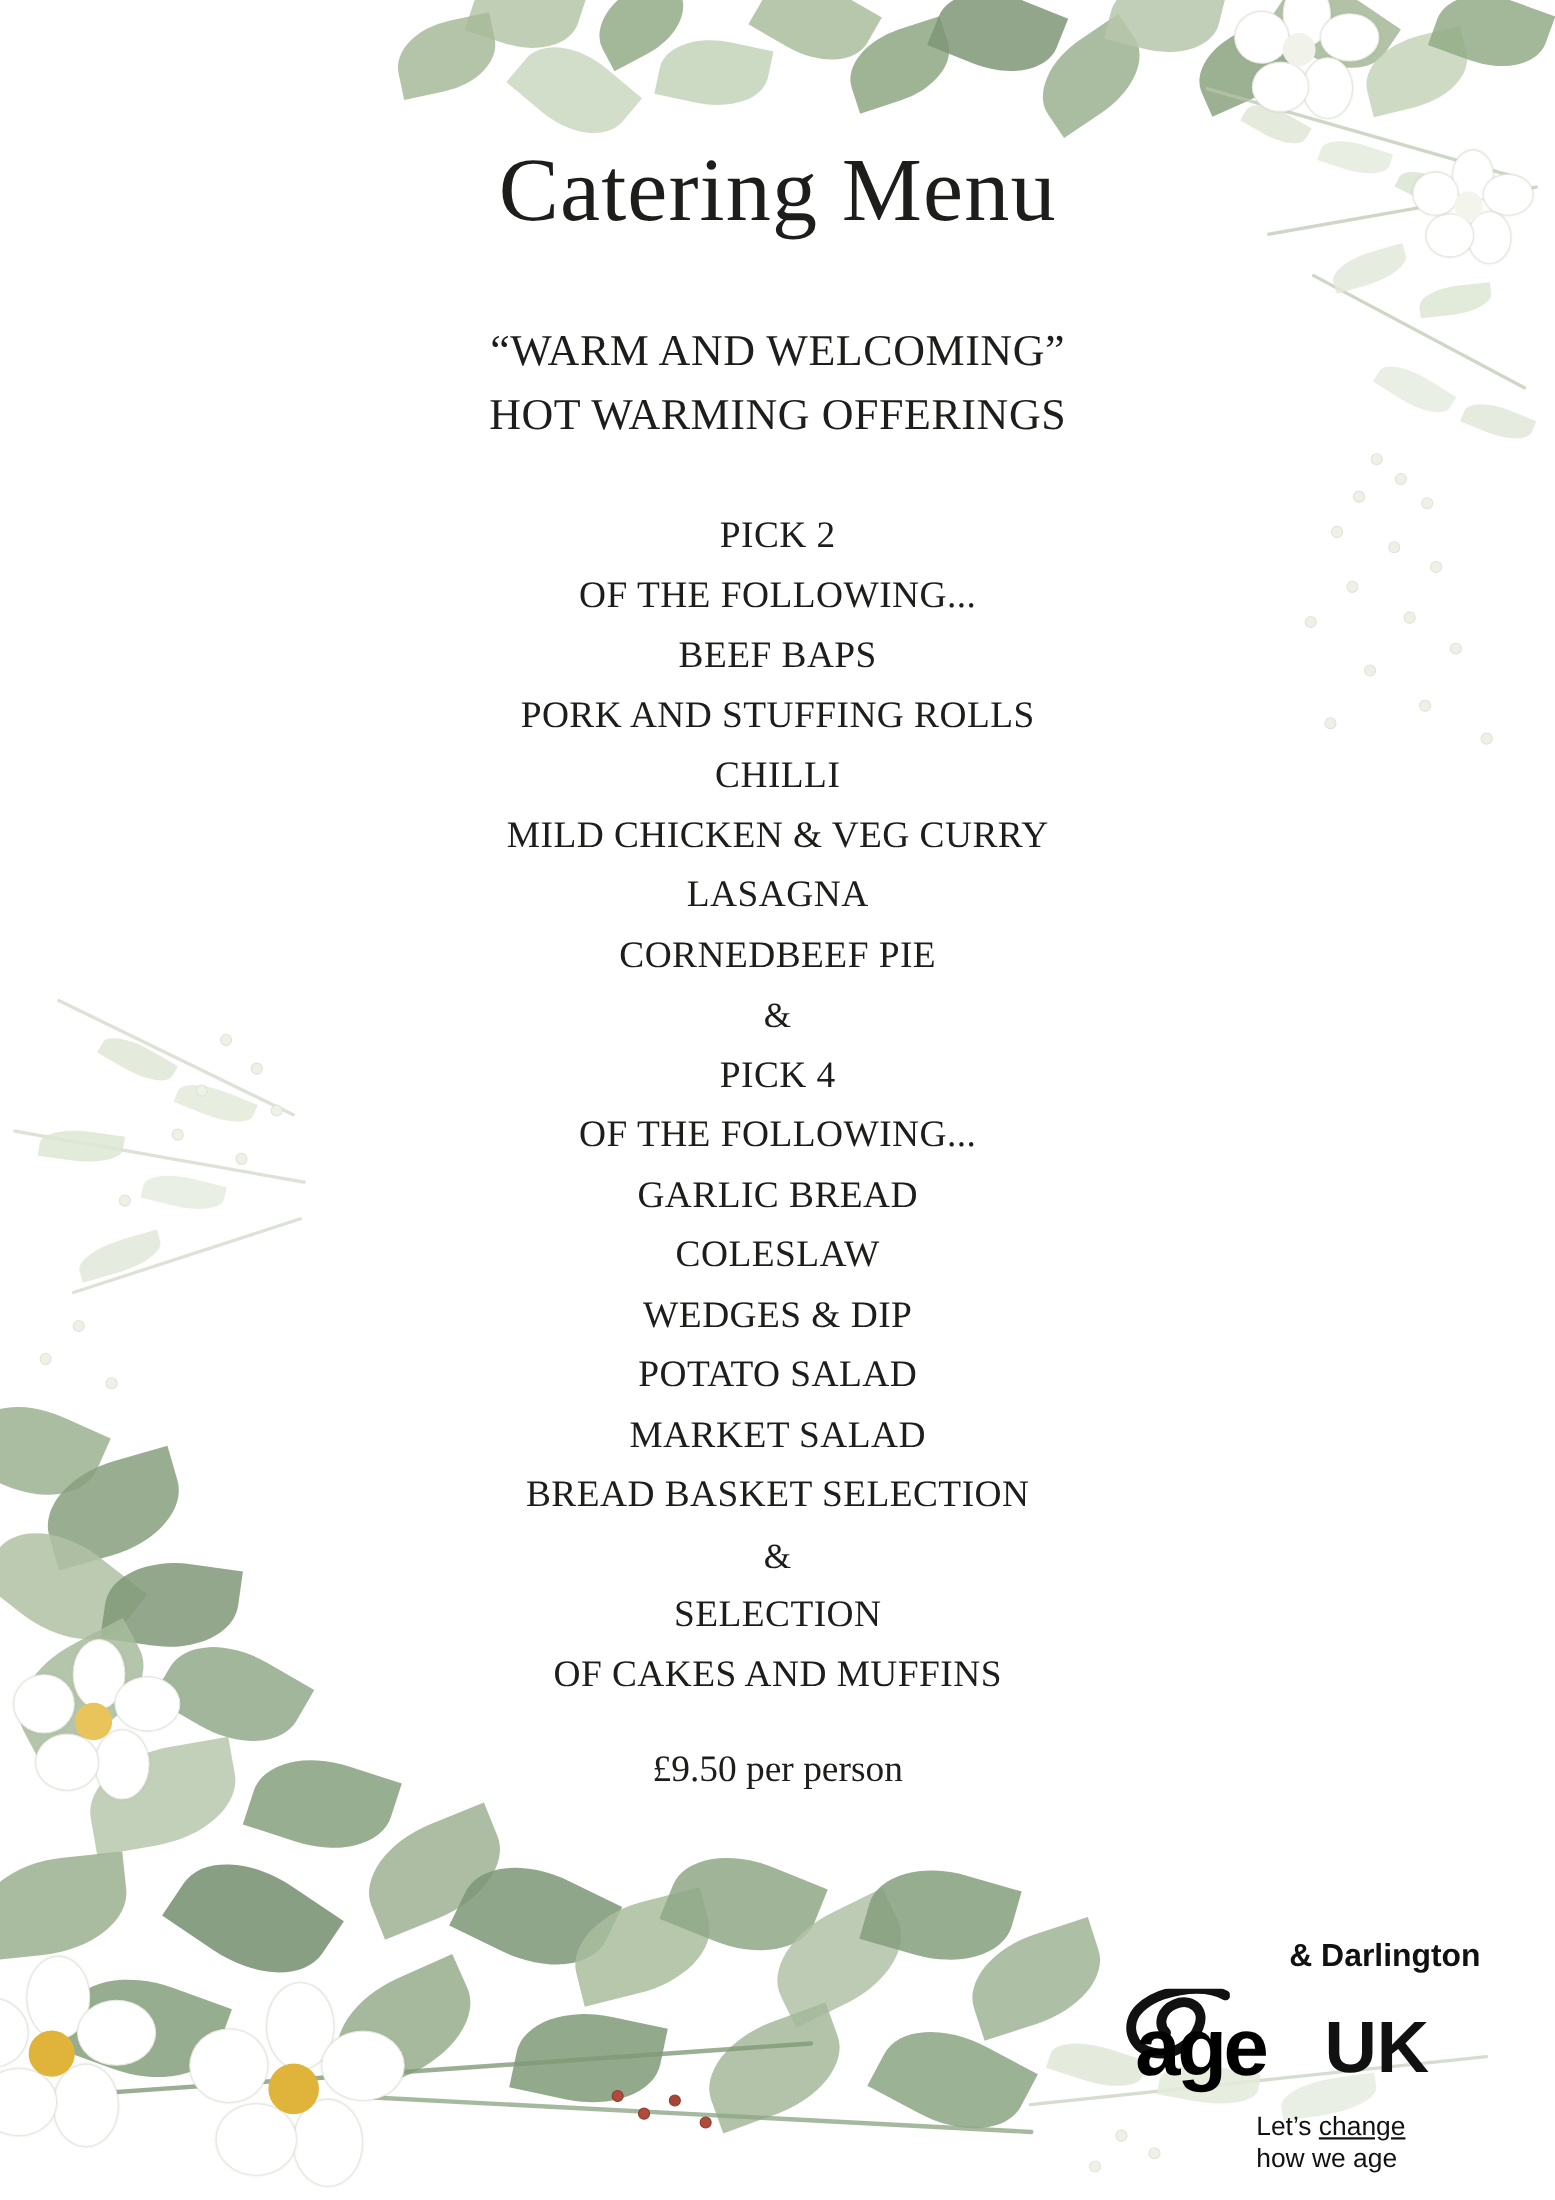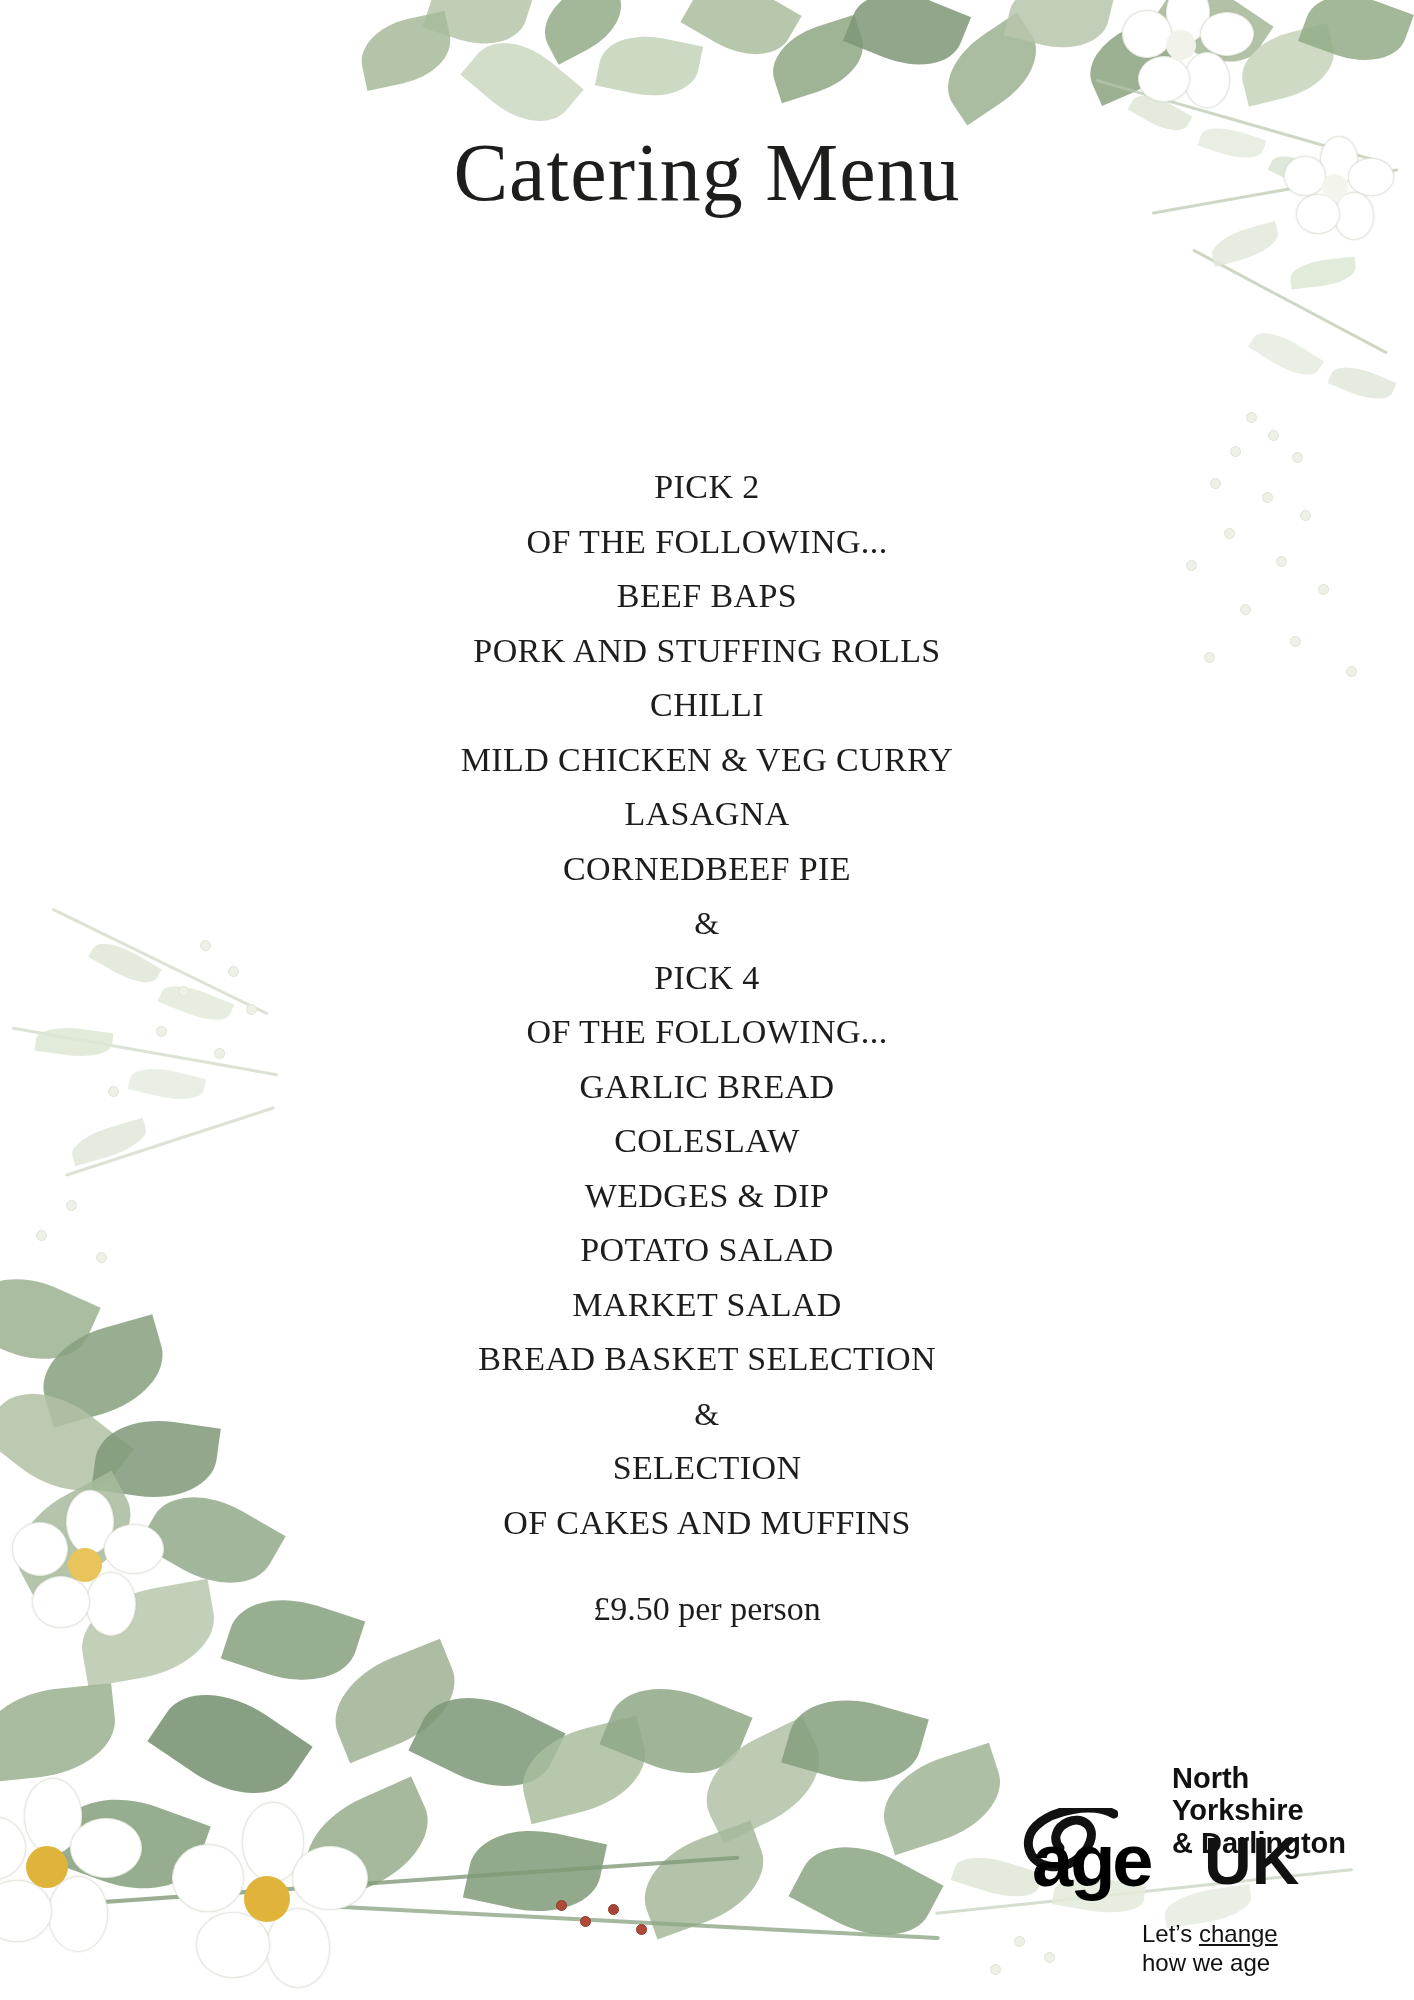--- a/index.html
+++ b/index.html
@@ -310,20 +310,24 @@
   <div class="leaf" style="left:270px;top:150px;width:88px;height:32px;background:#e6ece0;transform:rotate(-8deg);"></div>
   <div class="berry" style="left:120px;top:196px;"></div>
   <div class="berry" style="left:150px;top:212px;"></div>
   <div class="berry" style="left:96px;top:224px;"></div>
 </div>
 
 <div class="sheet">
 
   <div class="title">Catering Menu</div>
 
+  <div class="subtitle">
+    <div>“WARM AND WELCOMING”</div>
+    <div>HOT WARMING OFFERINGS</div>
+  </div>
 
   <div class="menu-list">
     <div class="row">PICK 2</div>
     <div class="row">OF THE FOLLOWING...</div>
     <div class="row">BEEF BAPS</div>
     <div class="row">PORK AND STUFFING ROLLS</div>
     <div class="row">CHILLI</div>
     <div class="row">MILD CHICKEN &amp; VEG CURRY</div>
     <div class="row">LASAGNA</div>
     <div class="row">CORNEDBEEF PIE</div>
@@ -338,21 +342,20 @@
     <div class="row">BREAD BASKET SELECTION</div>
     <div class="row amp">&amp;</div>
     <div class="row">SELECTION</div>
     <div class="row">OF CAKES AND MUFFINS</div>
     <div class="row price">£9.50 per person</div>
   </div>
 </div>
 
 <div class="logo">
   <div class="logo-region">
-    <div>North Yorkshire</div>
     <div>&amp; Darlington</div>
   </div>
 
   <svg class="logo-swoosh" viewBox="0 0 96 66" xmlns="http://www.w3.org/2000/svg">
     <path d="M92 6 C70 -6 30 2 14 18 C0 32 6 54 26 58 C44 62 62 50 68 34 C74 18 60 8 46 14 C34 19 30 32 38 40" fill="none" stroke="#111111" stroke-width="9" stroke-linecap="round"></path>
   </svg>
 
   <div class="logo-age">age</div>
   <div class="logo-uk">UK</div>
 

